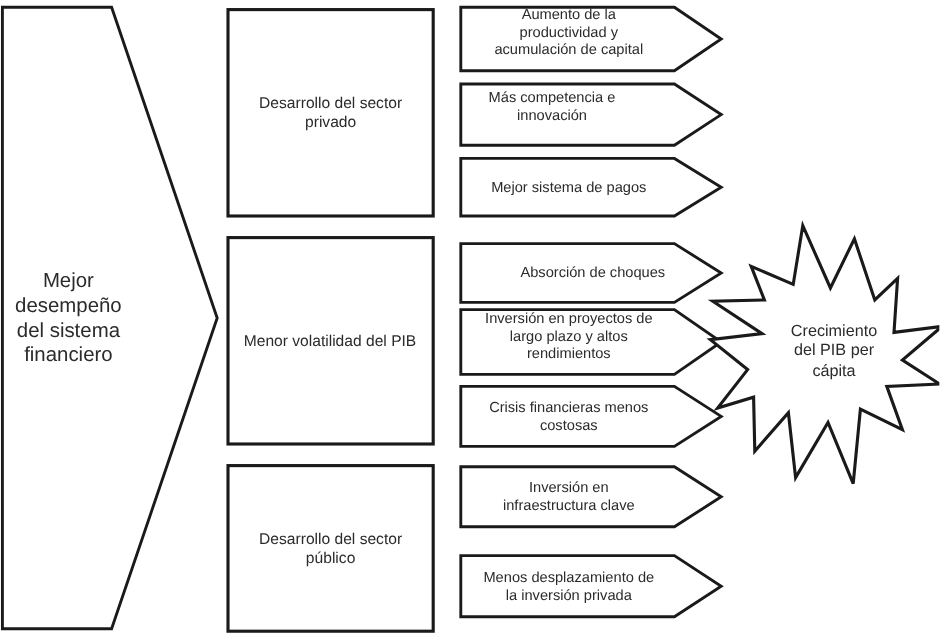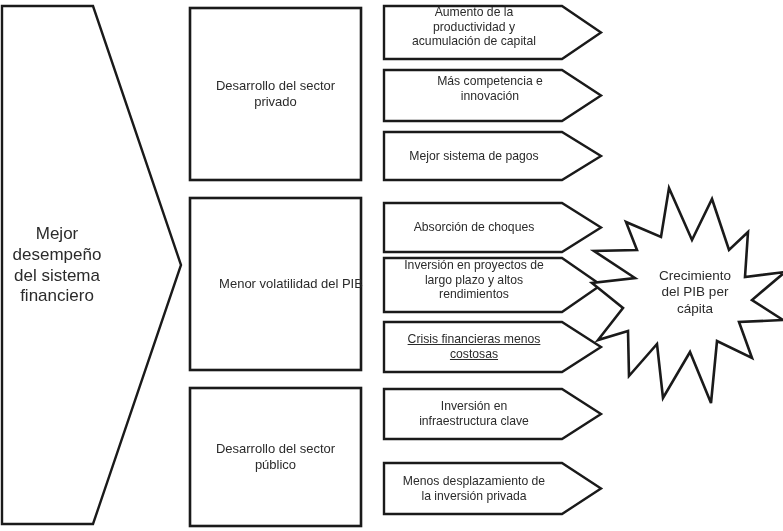--- a/index.html
+++ b/index.html
@@ -94,35 +94,35 @@
                692,240
              "></polygon>
   </svg>
 
   <div class="lbl lbl-funnel" style="left:2px; top:228px; width:110px; height:75px;">Mejor desempeño
 del sistema
 financiero</div>
 
   <div class="lbl lbl-stage" style="left:192px; top:60px; width:167px; height:68px;">Desarrollo del sector
 privado</div>
-  <div class="lbl lbl-stage" style="left:196px; top:250px; width:190px; height:68px;">Menor volatilidad del PIB</div>
+  <div class="lbl lbl-stage" style="left:180px; top:250px; width:190px; height:68px;">Menor volatilidad del PIB</div>
   <div class="lbl lbl-stage" style="left:192px; top:423px; width:167px; height:68px;">Desarrollo del sector
 público</div>
 
   <div class="lbl lbl-arrow" style="left:386px; top:6px; width:176px; height:42px;">Aumento de la
 productividad y
 acumulación de capital</div>
-  <div class="lbl lbl-arrow" style="left:402px; top:70px; width:176px; height:37px;">Más competencia e
+  <div class="lbl lbl-arrow" style="left:372px; top:70px; width:176px; height:37px;">Más competencia e
 innovación</div>
   <div class="lbl lbl-arrow" style="left:386px; top:132px; width:176px; height:48px;">Mejor sistema de pagos</div>
-  <div class="lbl lbl-arrow" style="left:386px; top:203px; width:176px; height:49px;">Absorción de choques</div>
+  <div class="lbl lbl-arrow" style="left:386px; top:203px; width:176px; height:49px;padding-left:20px;">Absorción de choques</div>
   <div class="lbl lbl-arrow" style="left:386px; top:258px; width:176px; height:44px;">Inversión en proyectos de
 largo plazo y altos
 rendimientos</div>
-  <div class="lbl lbl-arrow" style="left:386px; top:322px; width:176px; height:50px;text-decoration:underline;">Crisis financieras menos
+  <div class="lbl lbl-arrow" style="left:386px; top:322px; width:176px; height:50px;">Crisis financieras menos
 costosas</div>
   <div class="lbl lbl-arrow" style="left:386px; top:463px; width:176px; height:51px;">Menos desplazamiento de
 la inversión privada</div>
   <div class="lbl lbl-arrow" style="left:386px; top:389px; width:176px; height:50px;">Inversión en
 infraestructura clave</div>
 
   <div class="lbl lbl-burst" style="left:625px; top:255px; width:140px; height:75px;">Crecimiento
 del PIB per
 cápita</div>
 

